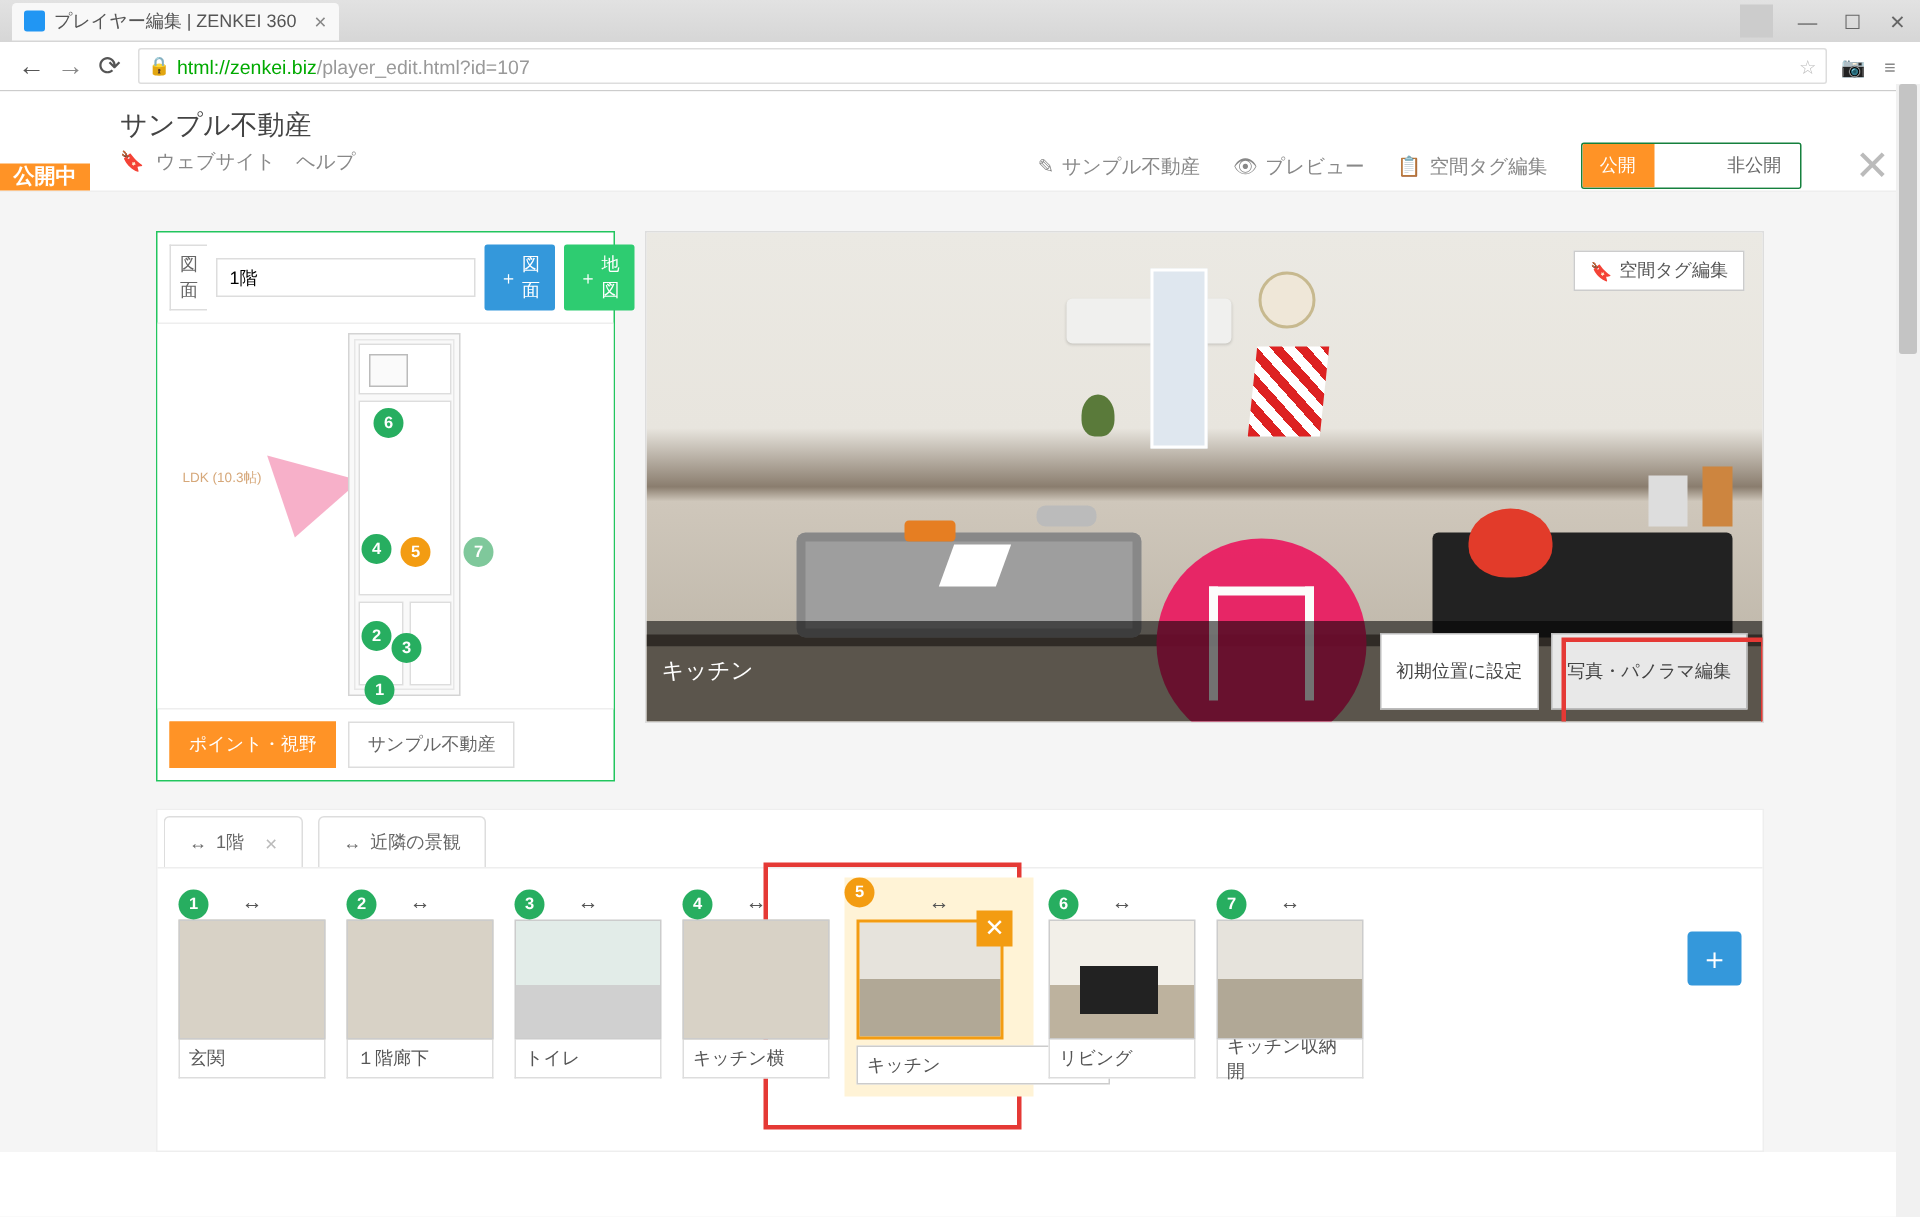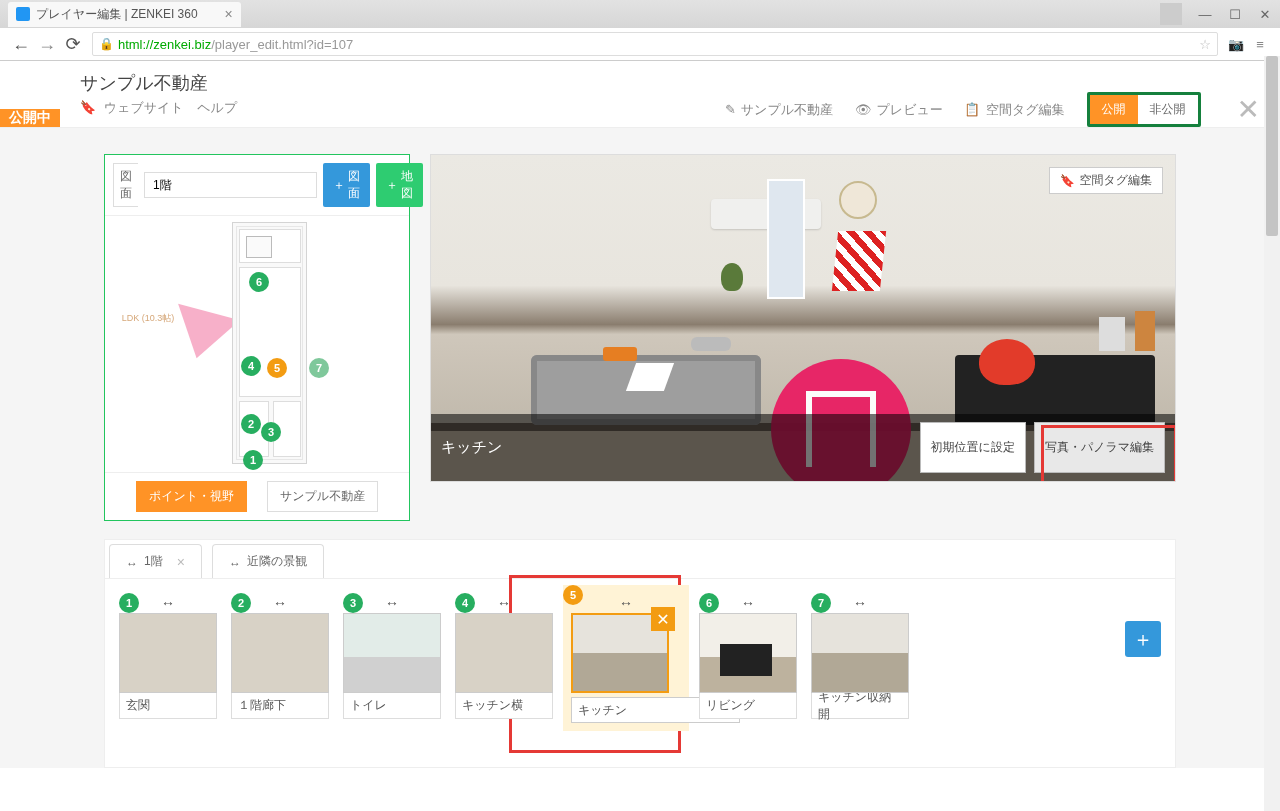--- a/index.html
+++ b/index.html
@@ -1,21 +1,21 @@
 <!DOCTYPE html>
 <html><head>
 <meta charset="utf-8">
 <style>
 * { margin: 0; padding: 0; box-sizing: border-box; font-family: "Yu Gothic", "Meiryo", sans-serif; }
 body { background: #fff; font-size: 13px; color: #333; }
 
 
 .browser-chrome { background: #fff; border-bottom: 1px solid #ccc; }
 .tab-bar { display: flex; align-items: center; background: linear-gradient(#e2e2e2,#d6d6d6); height: 28px; padding-left: 8px; }
-.tab { display: flex; align-items: center; background: #f8f8f8; height: 25px; padding: 0 43px 0 8px; border-radius: 3px 3px 0 0; position: relative; min-width: 190px; font-size: 12px; color: #555; }
+.tab { display: flex; align-items: center; background: #f8f8f8; height: 25px; padding: 0 28px 0 8px; border-radius: 3px 3px 0 0; position: relative; min-width: 190px; font-size: 12px; color: #555; }
 .tab .favicon { width: 14px; height: 14px; margin-right: 6px; background: #2196f3; border-radius: 2px; }
 .tab .tab-close { position: absolute; right: 8px; font-size: 14px; color: #888; }
 .win-controls { margin-left: auto; display: flex; align-items: center; }
 .win-controls .wc { width: 30px; text-align: center; color: #666; font-size: 13px; }
 .win-controls .avatar { width: 22px; height: 22px; background: #ccc; margin-right: 8px; }
 .addr-bar { display: flex; align-items: center; height: 32px; padding: 0 8px; }
 .addr-bar .nav-btn { width: 26px; text-align: center; color: #888; font-size: 18px; }
 .addr-bar .nav-btn.active { color: #555; }
 .addr-bar .url-box { flex: 1; display: flex; align-items: center; border: 1px solid #ddd; border-radius: 2px; height: 24px; padding: 0 6px; background: #fff; margin: 0 6px; }
 .addr-bar .lock { color: #0a0; font-size: 12px; margin-right: 4px; }
@@ -28,21 +28,21 @@
 .page { background: #f5f5f5; }
 .header { display: flex; align-items: flex-end; background: #fff; border-bottom: 1px solid #eee; padding-right: 20px; }
 .status-badge { background: #ff9326; color: #fff; display: flex; align-items: center; justify-content: center; width: 60px; font-size: 14px; font-weight: bold; }
 .header-main { padding: 10px 20px; }
 .header-title { font-size: 18px; color: #444; margin-bottom: 4px; }
 .header-links { color: #888; font-size: 13px; }
 .header-links .tag-icon { color: #bbb; margin-right: 4px; }
 .header-links span { margin-right: 10px; }
 .header-actions { margin-left: auto; display: flex; align-items: center; gap: 22px; color: #888; font-size: 13px; }
 .header-actions .ha { display: inline-flex; align-items: center; gap: 5px; cursor: pointer; }
-.publish-box { display: flex; border: 3px solid #15803d; border-radius: 2px; overflow: hidden; }
+.publish-box { display: flex; border: 1px solid #15803d; border-radius: 2px; overflow: hidden; gap: 37px; }
 .publish-box .pub { padding: 6px 12px; font-size: 12px; }
 .publish-box .pub.on { background: #ff9326; color: #fff; }
 .publish-box .pub.off { background: #fff; color: #666; }
 .close-x { font-size: 28px; color: #bbb; margin-left: 14px; cursor: pointer; }
 
 .content { padding: 26px 14px 0 14px; max-width: 1100px; margin: 0 auto; }
 .top-row { display: flex; gap: 20px; }
 
 
 .plan-panel { width: 306px; border: 1px solid #22c55e; background: #fff; }
@@ -61,21 +61,21 @@
 .r-ldk { left: 6px; top: 44px; width: 62px; height: 130px; }
 .r-bath { left: 6px; top: 178px; width: 30px; height: 56px; }
 .r-wc { left: 40px; top: 178px; width: 28px; height: 56px; }
 .ldk-label { position:absolute; left: 12px; top: 96px; font-size: 9px; color:#d6a87a; text-align:center; width:62px; }
 .cone { position: absolute; left: 104px; top: 64px; width: 0; height: 0; border-left: 48px solid rgba(233,30,99,.35); border-top: 32px solid transparent; border-bottom: 32px solid transparent; transform: rotate(105deg); transform-origin: left center; }
 .route { position:absolute; left:146px; top:30px; width:4px; height:210px; background:#2ecc71; opacity:.6; }
 .marker { position: absolute; width: 20px; height: 20px; border-radius: 50%; color: #fff; font-size: 11px; display: flex; align-items: center; justify-content: center; font-weight: bold; }
 .mk-green { background: #27ae60; }
 .mk-orange { background: #f39c12; }
 .mk-out { background: #7fc89b; }
-.plan-footer { display: flex; gap: 20px; padding: 8px; border-top: 1px solid #eee; justify-content: center; }
+.plan-footer { display: flex; gap: 8px; padding: 8px; border-top: 1px solid #eee; }
 .seg-btn { padding: 6px 12px; font-size: 12px; border: 1px solid #ddd; background: #fff; color: #666; cursor: pointer; }
 .seg-btn.active { background: #ff9326; color: #fff; border-color: #ff9326; }
 
 
 .pano-panel { flex: 1; position: relative; border: 1px solid #ddd; height: 328px; overflow: hidden; }
 .pano-img { position: absolute; inset: 0; background: linear-gradient(to bottom, #ebe9e3 0%, #e8e5de 40%, #8a7d6e 52%, #cfc7bb 55%, #b8b1a3 100%); }
 
 .sink { position:absolute; left:100px; bottom:56px; width:230px; height:70px; background:#9e9e9e; border-radius:6px; box-shadow: inset 0 0 0 6px #888; }
 .faucet { position:absolute; left:260px; bottom:130px; width:40px; height:14px; background:#bbb; border-radius:6px; }
 .counter { position:absolute; left:0; bottom:50px; right:0; height:8px; background:#6b6055; }

